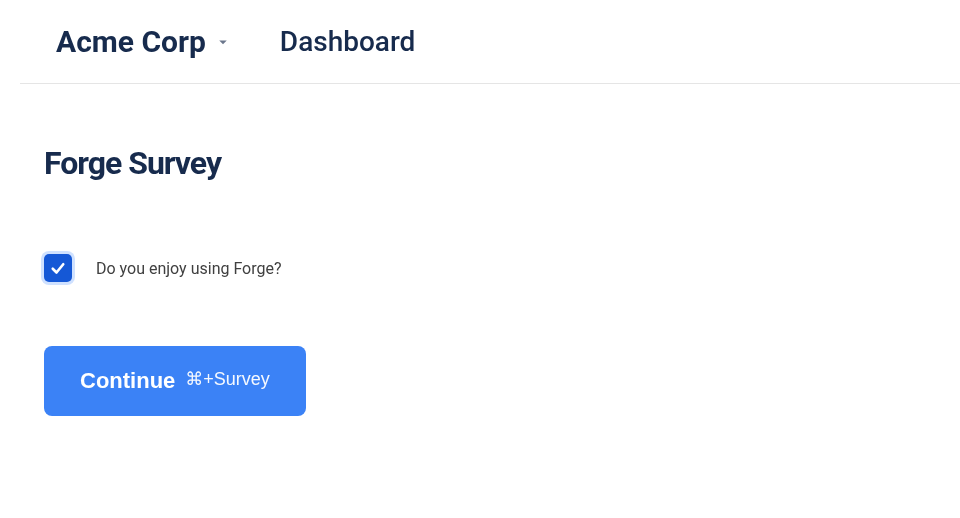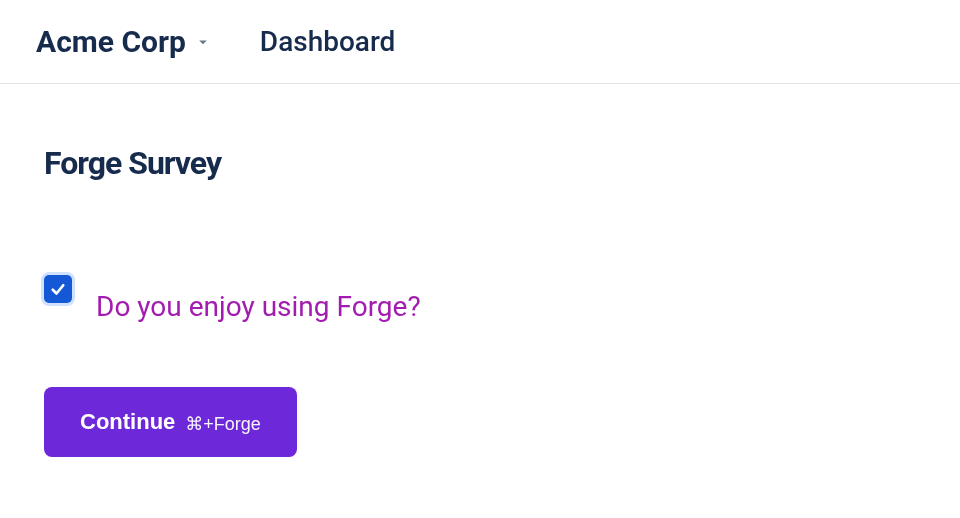--- a/index.html
+++ b/index.html
@@ -13,20 +13,21 @@
       color: #172B4D;
       width: 960px;
       height: 518px;
     }
     .header {
       display: flex;
       align-items: center;
       padding: 24px 36px;
       border-bottom: 1px solid #e5e5e5;
       gap: 48px;
+      margin-left: 20px;
     }
     .org-switcher {
       display: flex;
       align-items: center;
       gap: 8px;
       cursor: pointer;
     }
     .org-name {
       font-size: 30px;
       font-weight: 700;
@@ -65,34 +66,33 @@
       border-radius: 5px;
       background: #1558d6;
       box-shadow: 0 0 0 3px #cfe1ff;
       display: flex;
       align-items: center;
       justify-content: center;
       cursor: pointer;
       flex-shrink: 0;
     }
     .checkbox-label {
-      font-size: 28px;
-      color: #a21caf;
-      margin-top: 36px;
+      font-size: 16px;
+      color: #404040;
     }
     .continue-button {
-      background: #6d28d9;
+      background: #3b82f6;
       color: #ffffff;
       border: none;
       border-radius: 8px;
       padding: 22px 36px;
       font-size: 22px;
       font-weight: 600;
       display: inline-flex;
-      align-items: flex-end;
+      align-items: flex-start;
       gap: 10px;
       cursor: pointer;
     }
     .continue-label {
       font-weight: 600;
     }
     .keyboard-hint {
       font-size: 18px;
       font-weight: 400;
       opacity: 0.95;
@@ -120,15 +120,15 @@
     <div class="checkbox">
       <svg width="18" height="18" viewBox="0 0 24 24" fill="none" stroke="#ffffff" stroke-width="3.5" stroke-linecap="round" stroke-linejoin="round">
         <polyline points="5 13 10 18 19 7"></polyline>
       </svg>
     </div>
     <span class="checkbox-label">Do you enjoy using Forge?</span>
   </div>
 
   <button class="continue-button">
     <span class="continue-label">Continue</span>
-    <span class="keyboard-hint">⌘+Forge</span>
+    <span class="keyboard-hint">⌘+Survey</span>
   </button>
 </div>
 
 </body></html>

